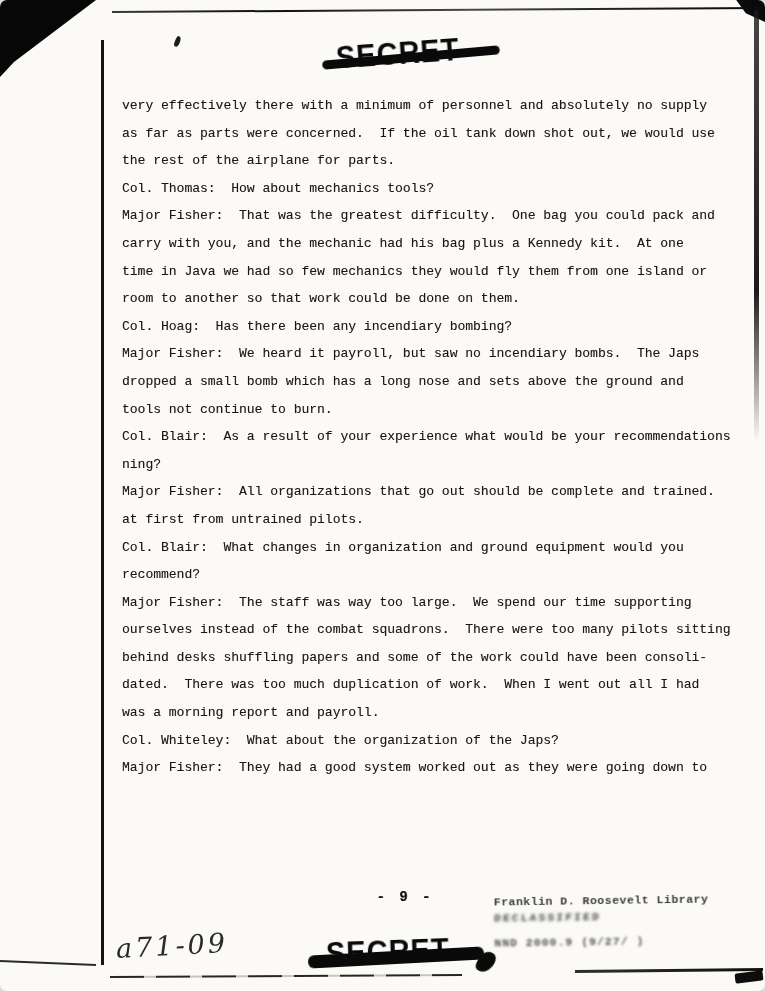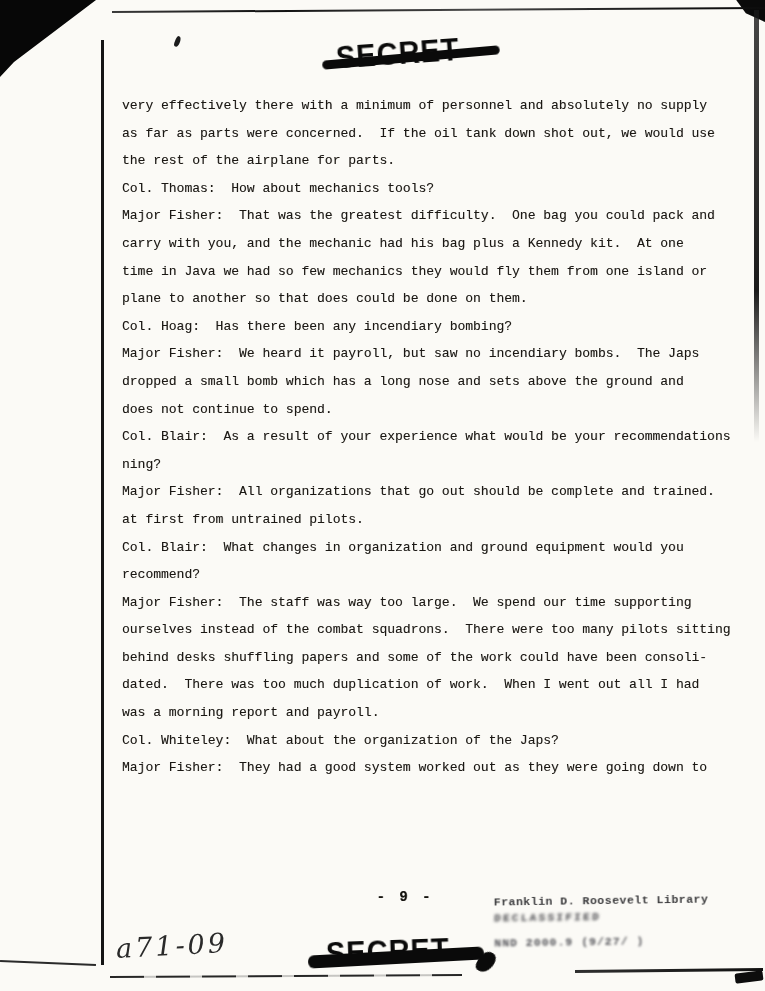--- a/index.html
+++ b/index.html
@@ -1,19 +1,20 @@
 <!DOCTYPE html>
 <html><head>
 <meta charset="utf-8">
 <style>
   html,body{margin:0;padding:0;background:#dcdcdc;}
   .page{
     position:relative;width:765px;height:991px;margin:0 auto;
     background:#fbfaf6;overflow:hidden;
     font-family:"Liberation Mono","DejaVu Sans Mono",monospace;
+    border-radius:7px;
   }
   
   .corner-tl{position:absolute;left:0;top:0;width:100px;height:94px;background:#070707;
     clip-path:polygon(0 0,96% 0,14% 66%,0 82%);}
   .corner-tr{position:absolute;right:0;top:0;width:32px;height:22px;background:#0a0a0a;
     clip-path:polygon(10% 0,100% 0,100% 100%,40% 60%);}
   .edge-top{position:absolute;left:112px;top:9px;width:653px;height:2px;
     background:linear-gradient(90deg,#3a3a3a,#101010 25%,#4a4a4a 55%,#161616 85%,#0c0c0c);
     transform:rotate(-0.35deg);}
   .edge-left{position:absolute;left:101px;top:40px;width:2.5px;height:925px;background:#141414;}
@@ -86,29 +87,29 @@
   <div class="line"><span class="text">the rest of the airplane for parts.</span></div>
 
   <div class="line"><span class="speaker">Col. Thomas:</span><span class="text">  How about mechanics tools?</span></div>
 
   <div class="line"><span class="speaker">Major Fisher:</span><span class="text">  That was the greatest difficulty.  One bag you could pack and</span></div>
 
   <div class="line"><span class="text">carry with you, and the mechanic had his bag plus a Kennedy kit.  At one</span></div>
 
   <div class="line"><span class="text">time in Java we had so few mechanics they would fly them from one island or</span></div>
 
-  <div class="line"><span class="text">plane to another so that does could be done on them.</span></div>
+  <div class="line"><span class="text">room to another so that work could be done on them.</span></div>
 
   <div class="line"><span class="speaker">Col. Hoag:</span><span class="text">  Has there been any incendiary bombing?</span></div>
 
   <div class="line"><span class="speaker">Major Fisher:</span><span class="text">  We heard it payroll, but saw no incendiary bombs.  The Japs</span></div>
 
   <div class="line"><span class="text">dropped a small bomb which has a long nose and sets above the ground and</span></div>
 
-  <div class="line"><span class="text">does not continue to spend.</span></div>
+  <div class="line"><span class="text">tools not continue to burn.</span></div>
 
   <div class="line"><span class="speaker">Col. Blair:</span><span class="text">  As a result of your experience what would be your recommendations</span></div>
 
 
   <div class="line"><span class="text">ning?</span></div>
 
   <div class="line"><span class="speaker">Major Fisher:</span><span class="text">  All organizations that go out should be complete and trained.</span></div>
 
 
   <div class="line"><span class="text">at first from untrained pilots.</span></div>

